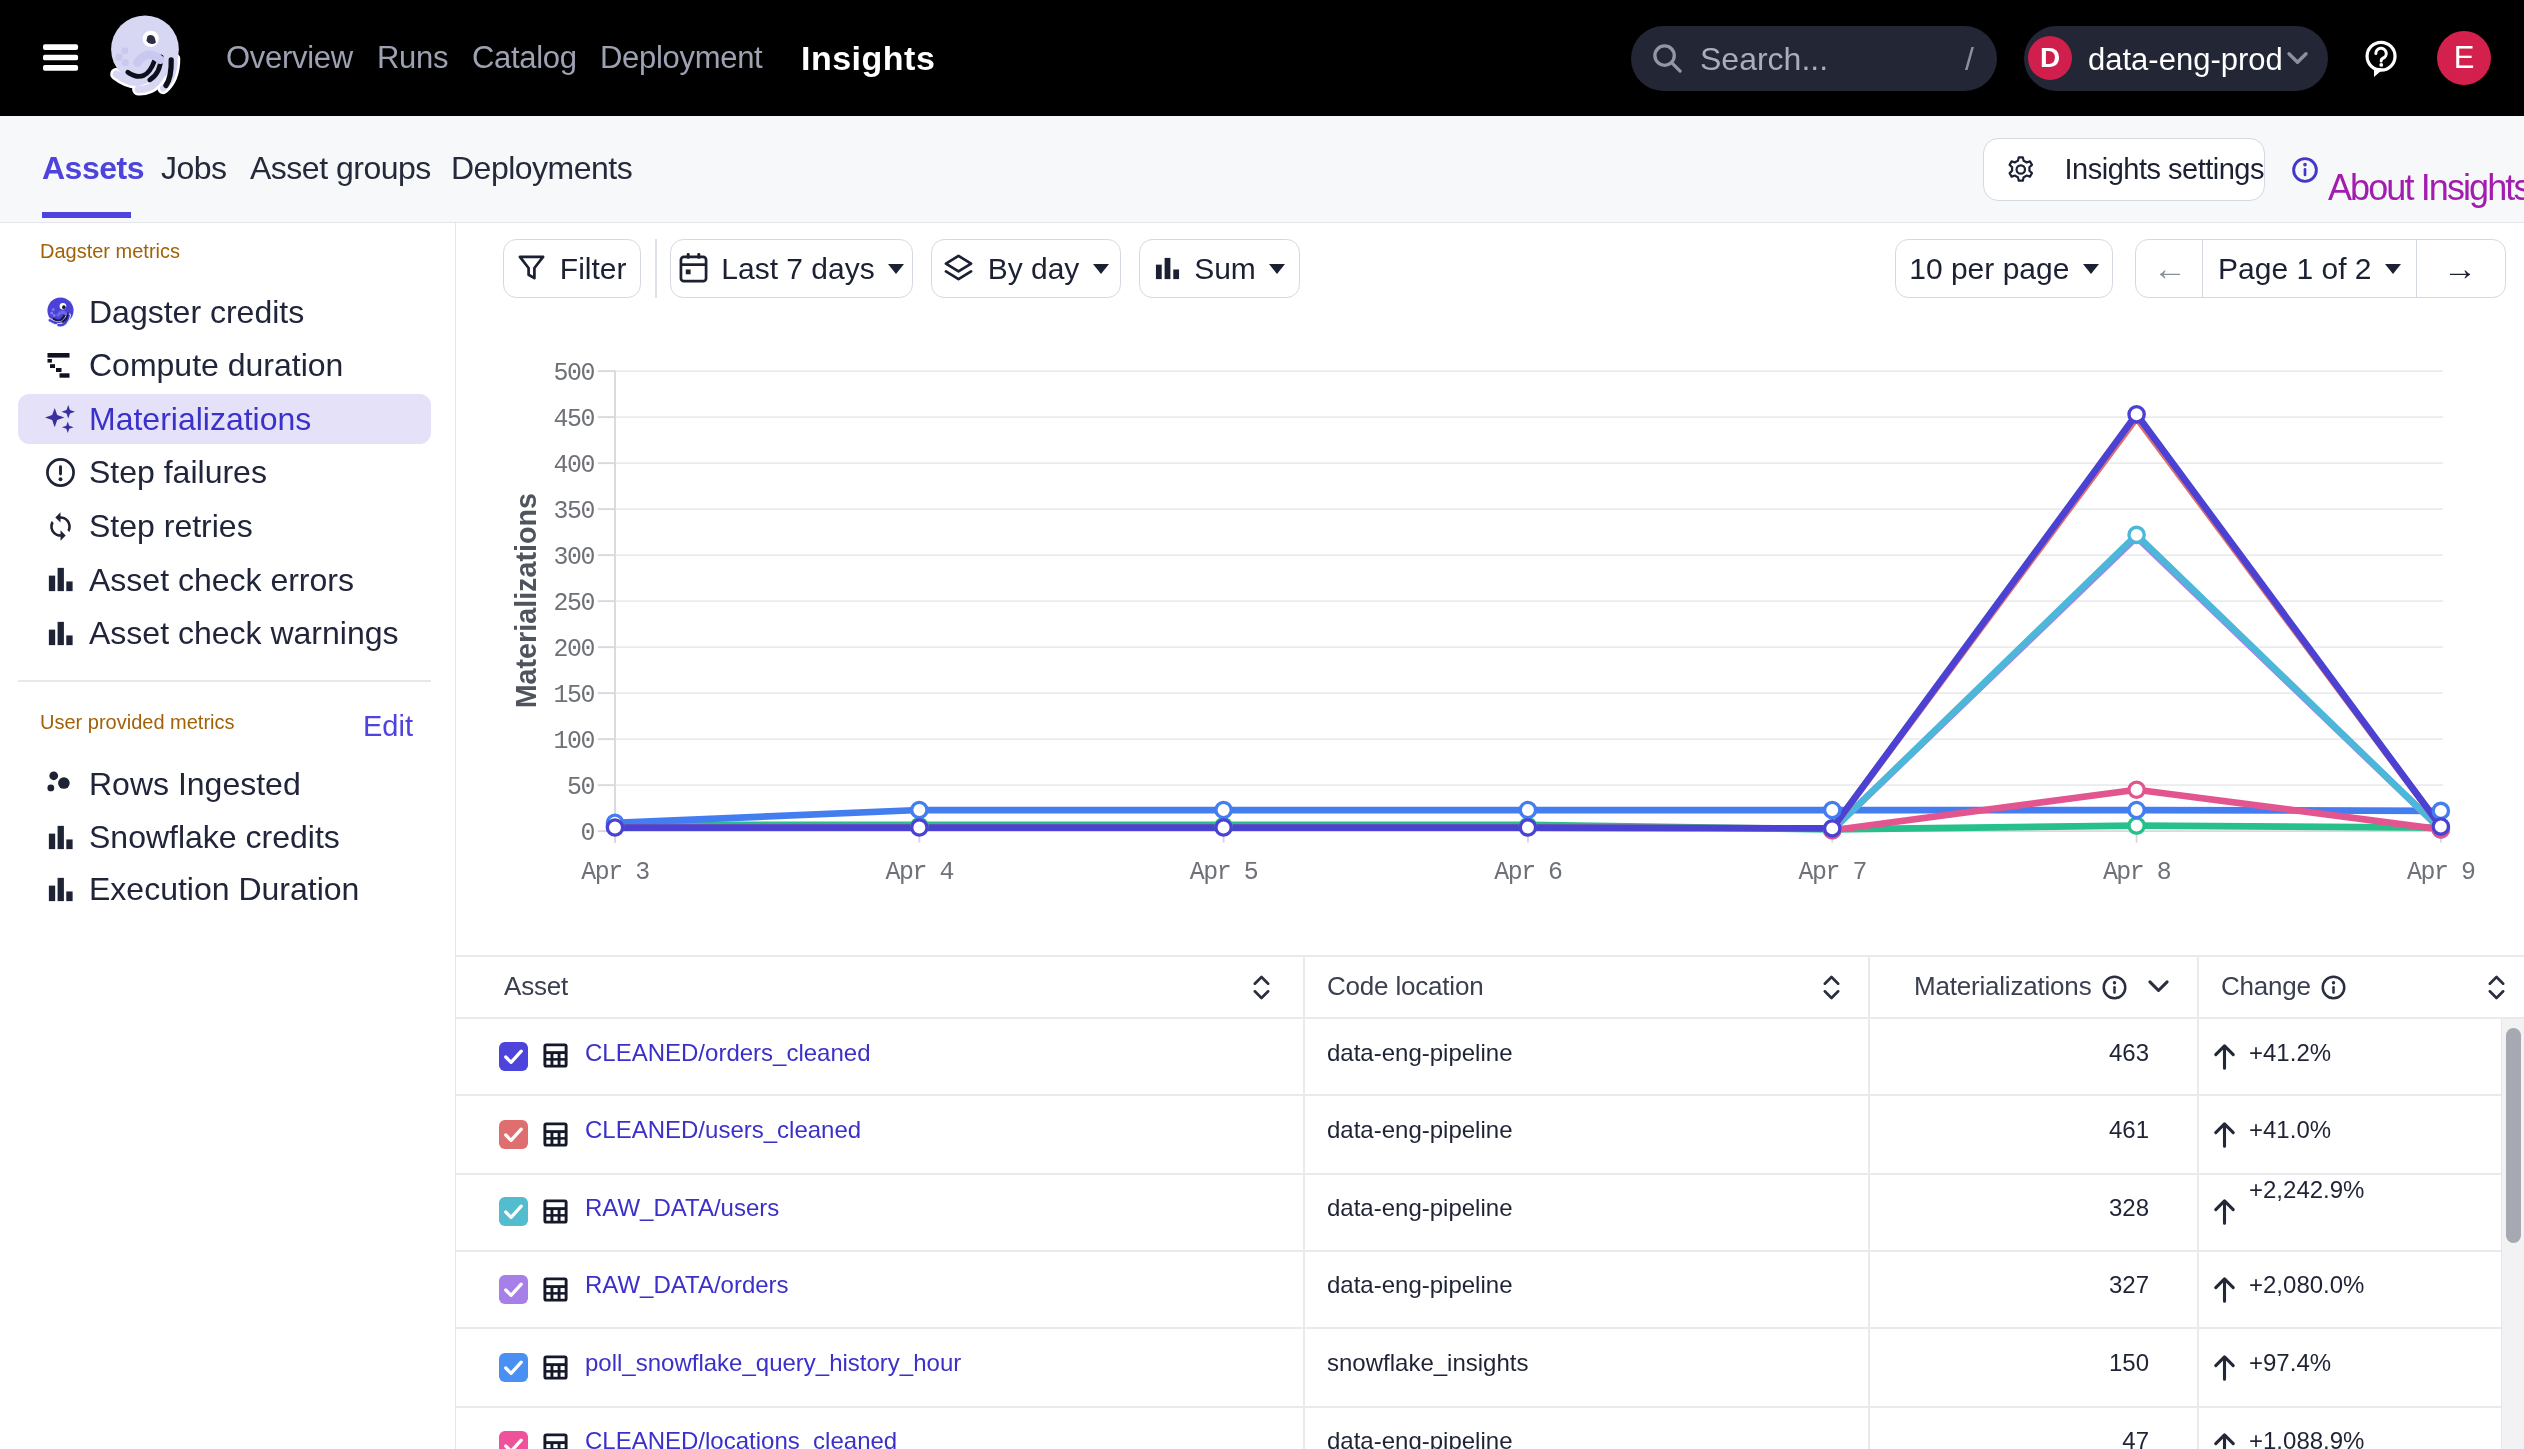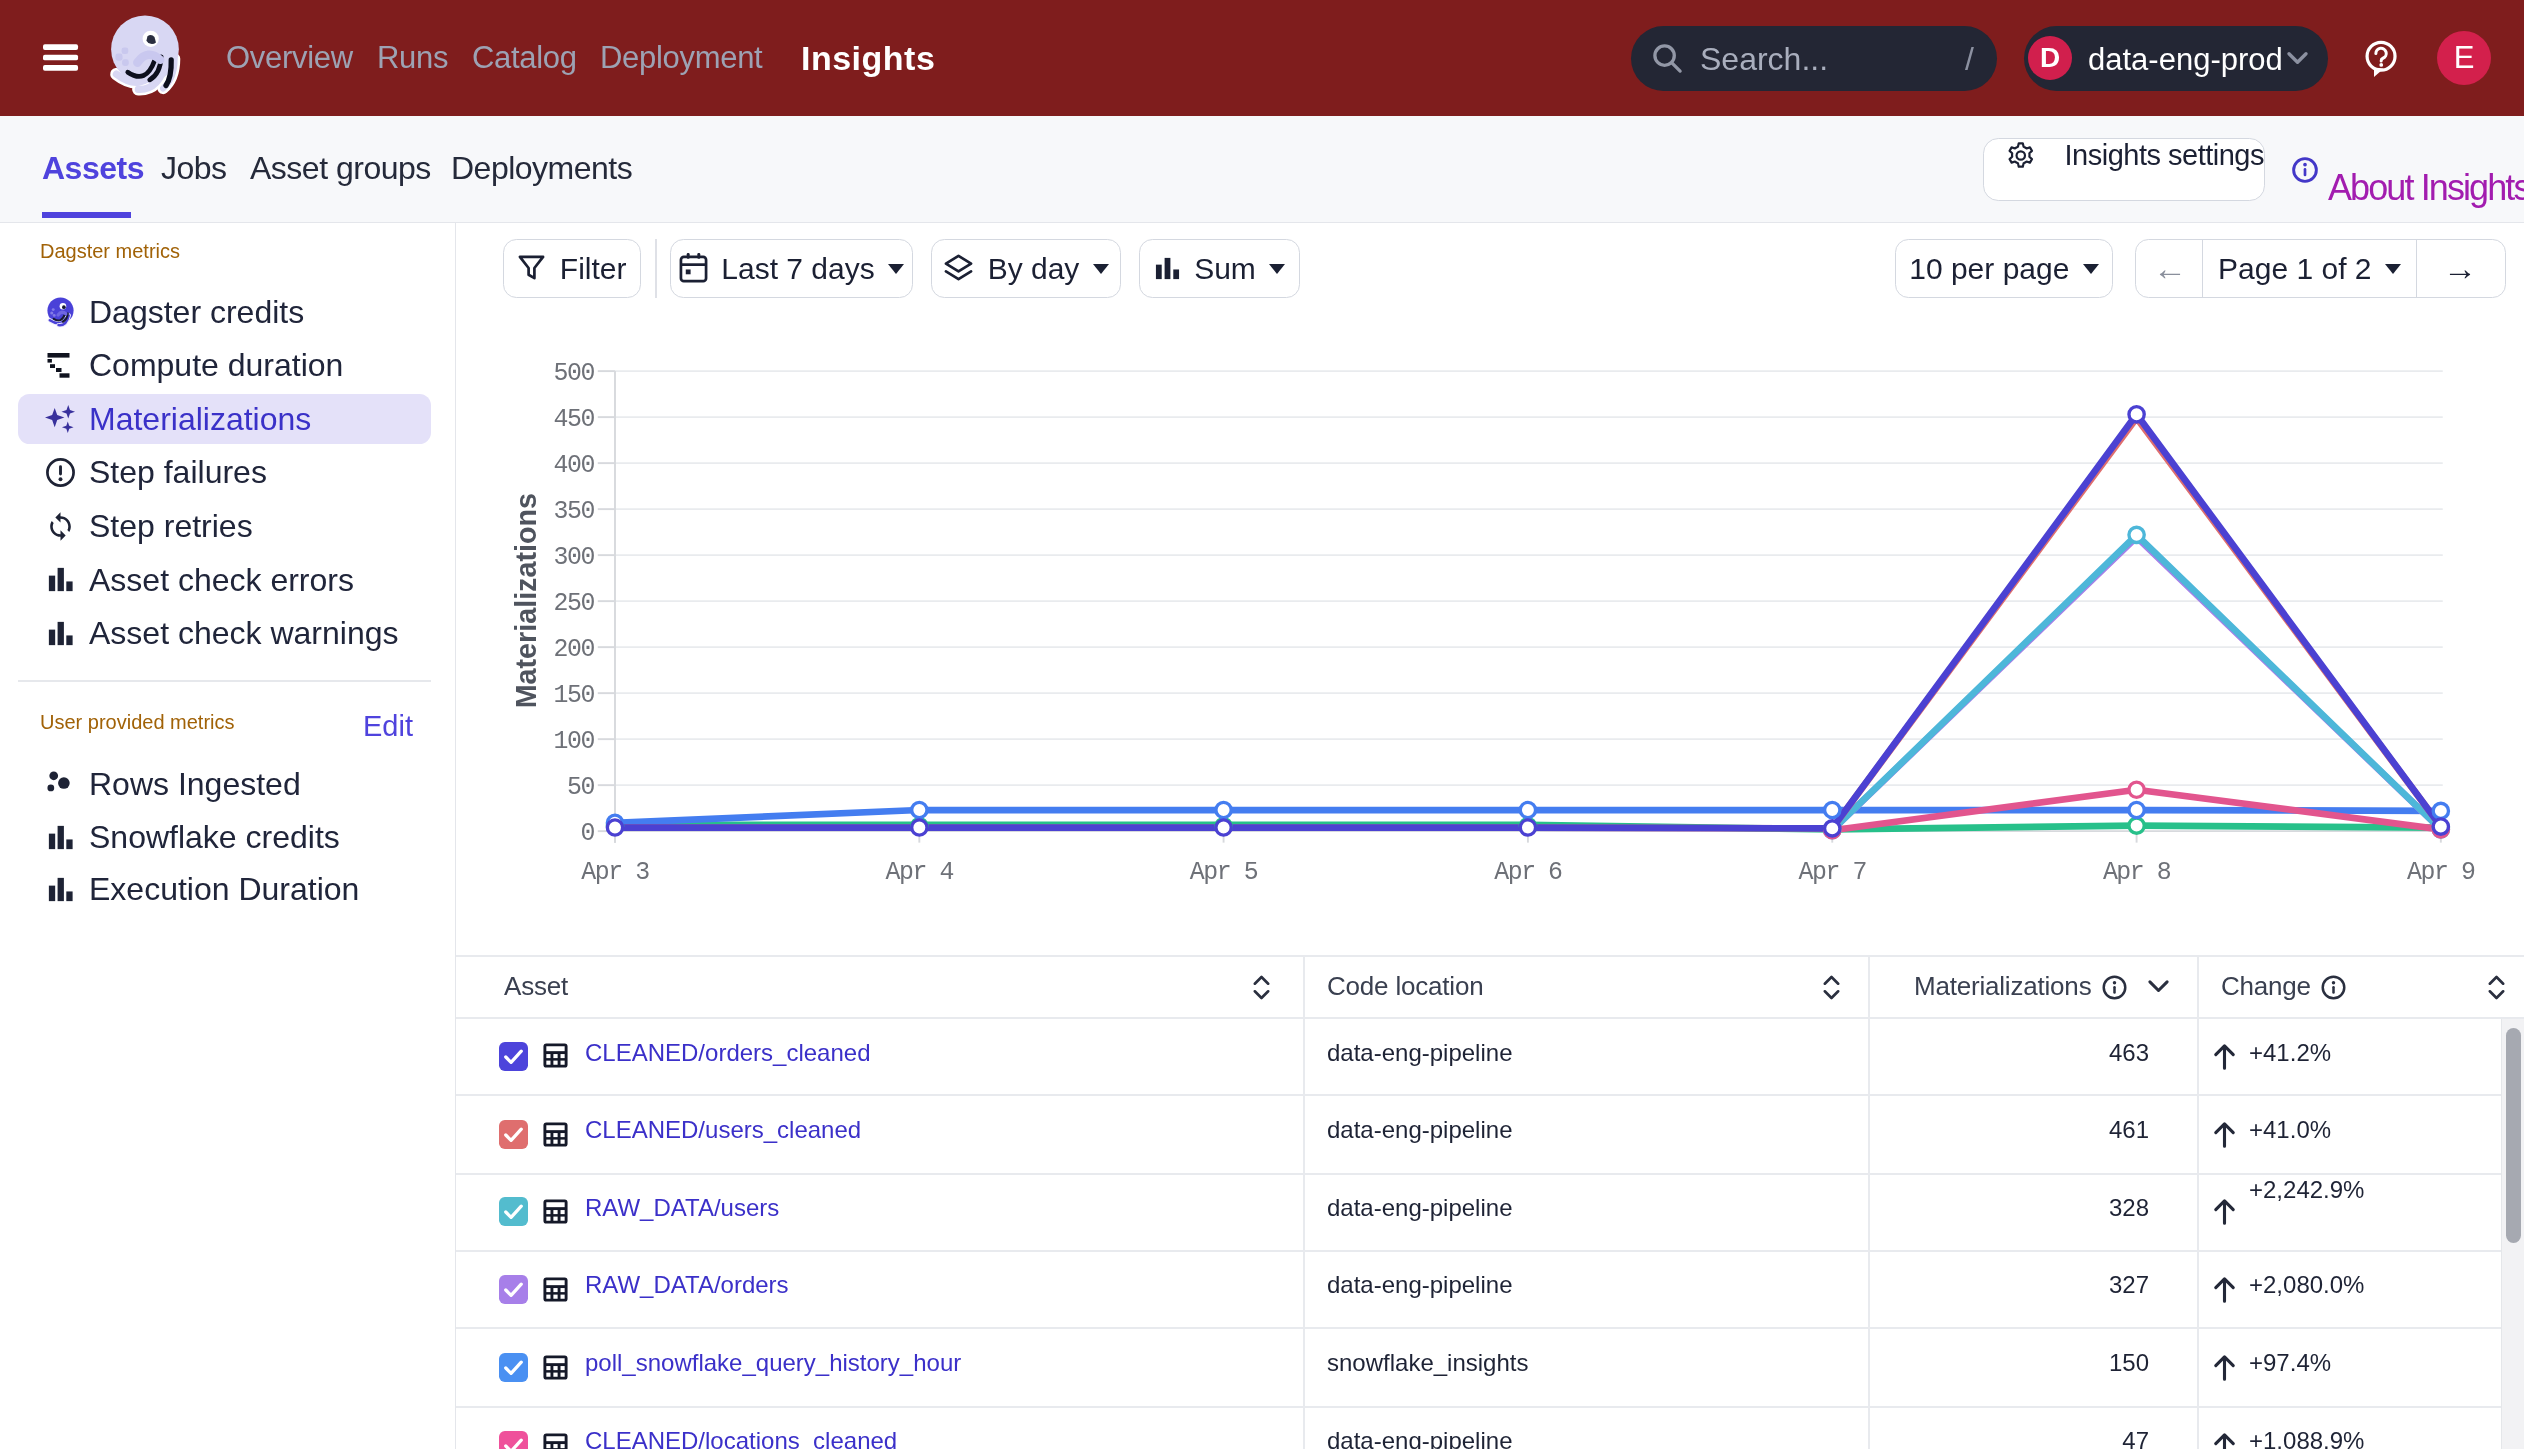--- a/index.html
+++ b/index.html
@@ -1,20 +1,20 @@
 <!DOCTYPE html>
 <html><head>
 <meta charset="utf-8">
 <style>
 *{margin:0;padding:0;box-sizing:border-box}
 html,body{width:2525px;height:1450px;overflow:hidden}
 body{position:relative;font-family:"Liberation Sans",sans-serif;background:#fff;color:#1e2335}
 .abs{position:absolute}
 
-.topbar{position:absolute;left:0;top:0;width:2525px;height:116px;background:#7f1d1d}
+.topbar{position:absolute;left:0;top:0;width:2525px;height:116px;background:#000000}
 .nav a{position:absolute;top:0;line-height:116px;font-size:31px;color:#9da2b3;text-decoration:none;letter-spacing:-0.3px}
 .nav a.active{color:#fff;font-weight:700}
 .pill{position:absolute;background:#232634;border-radius:33px}
 
 .tabsrow{position:absolute;left:0;top:116px;width:2525px;height:107px;background:#f7f8fa;border-bottom:1.9px solid #e4e6eb}
 .tab{position:absolute;top:0;line-height:105px;font-size:32px;font-weight:500;color:#252a3a;letter-spacing:-0.5px}
 .tab.active{color:#4f43dd;font-weight:700}
 .tabline{position:absolute;left:42px;top:96px;width:89px;height:5.7px;background:#4f43dd}
 
 .sidebar{position:absolute;left:0;top:223px;width:456px;height:1227px;background:#fff;border-right:1.9px solid #e4e6eb}
@@ -88,21 +88,21 @@
   </svg>
   <div class="abs" style="left:2437px;top:31px;width:54px;height:54px;border-radius:50%;background:#d3204c;color:#fff;font-size:31px;font-weight:500;text-align:center;line-height:54px">E</div>
 </div>
 
 <div class="tabsrow">
   <div class="tab active" style="left:42px">Assets</div>
   <div class="tab" style="left:161px">Jobs</div>
   <div class="tab" style="left:451px">Deployments</div>
   <div class="tab" style="left:250px">Asset groups</div>
   <div class="tabline"></div>
-  <div class="abs" style="left:1983px;top:22px;width:282px;height:63px;border:1.9px solid #d4d8e0;border-radius:15.3px;background:#fff;display:flex;gap:30px;padding-left:23px;font-size:29px;font-weight:500;color:#1b2033;white-space:nowrap;letter-spacing:-0.5px">
+  <div class="abs" style="left:1983px;top:22px;width:282px;height:63px;border:1.9px solid #d4d8e0;border-radius:15.3px;background:#fff;display:flex;align-items:center;gap:30px;padding-left:23px;font-size:29px;font-weight:500;color:#1b2033;white-space:nowrap;letter-spacing:-0.5px">
     <svg width="33" height="33" viewBox="0 0 34 34">
       <path d="M14.5 2 h5 l1 4.2 a11.5 11.5 0 0 1 3.6 2.1 l4.2-1.3 2.5 4.3 -3.2 3 a11.5 11.5 0 0 1 0 4.2 l3.2 3 -2.5 4.3 -4.2-1.3 a11.5 11.5 0 0 1 -3.6 2.1 l-1 4.2 h-5 l-1-4.2 a11.5 11.5 0 0 1 -3.6-2.1 l-4.2 1.3 -2.5-4.3 3.2-3 a11.5 11.5 0 0 1 0-4.2 l-3.2-3 2.5-4.3 4.2 1.3 a11.5 11.5 0 0 1 3.6-2.1 z" fill="none" stroke="#1b2033" stroke-width="2.7" stroke-linejoin="round"></path>
       <circle cx="17" cy="17" r="5.2" fill="none" stroke="#1b2033" stroke-width="2.7"></circle>
     </svg>
     <span>Insights settings</span>
   </div>
   <div class="abs" style="left:2292px;top:41px;width:26px;height:26px">
     <svg width="26" height="26" viewBox="0 0 27 27">
       <circle cx="13.5" cy="13.5" r="11.8" fill="none" stroke="#4338c8" stroke-width="3"></circle>
       <circle cx="13.5" cy="8" r="1.9" fill="#4338c8"></circle>

